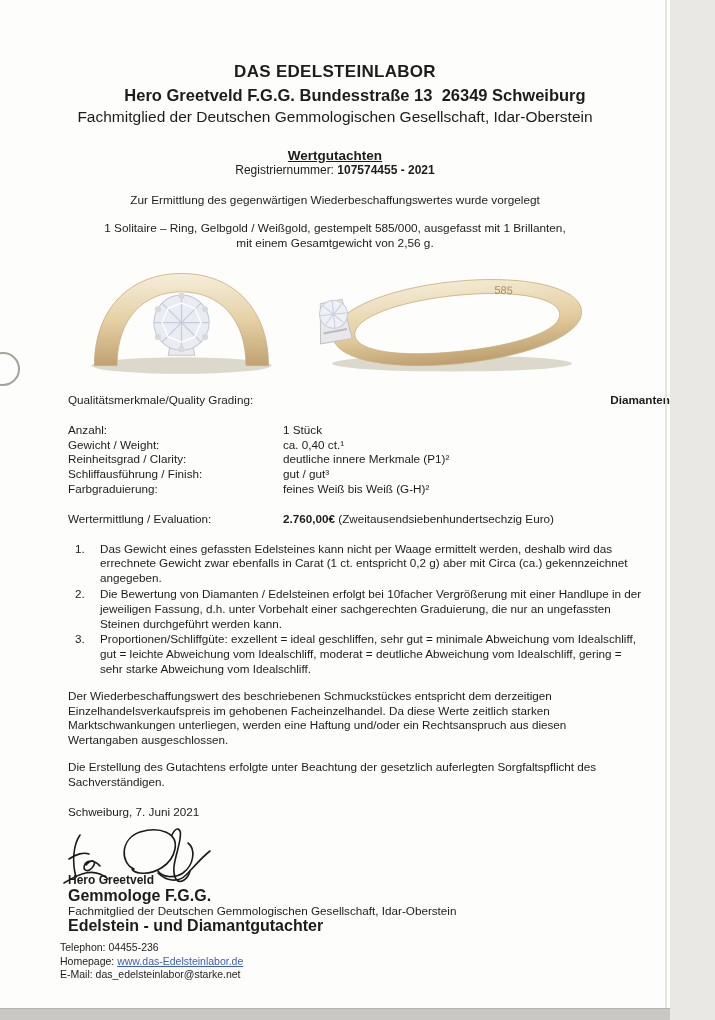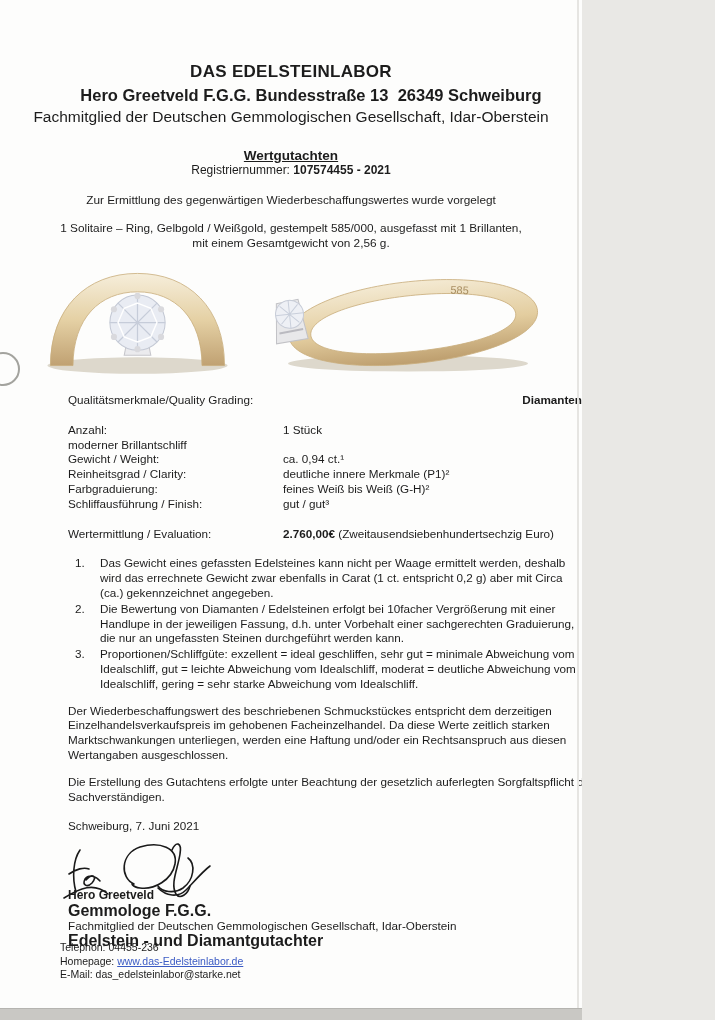--- a/index.html
+++ b/index.html
@@ -1,18 +1,18 @@
 <!DOCTYPE html>
 <html><head>
 <meta charset="utf-8">
 <style>
   html,body{margin:0;padding:0;background:#e9e8e5;}
   .paper{
     position:relative;
-    width:582px;height:1020px;
+    width:670px;height:1020px;
     background:#fdfdfc;
     overflow:hidden;
     font-family:"Liberation Sans",sans-serif;
     color:#1c1c1c;
     box-sizing:border-box;
   }
   .prewrap{white-space:pre-wrap;}
   
   .bottom-strip{position:absolute;left:0;right:0;bottom:0;height:11px;background:#c9c8c4;border-top:1px solid #b5b4b0;}
   .right-edge{position:absolute;top:0;bottom:11px;right:3px;width:2px;background:#e6e5e2;}
@@ -126,37 +126,36 @@
     <div class="grow">
       <div>Qualitätsmerkmale/Quality Grading:</div>
       <div class="bold">Diamanten</div>
     </div>
     <div class="gspace"></div>
     <div class="grow">
       <div>Anzahl:</div>
       <div>1 Stück</div>
     </div>
     <div class="grow">
-      <div>moderner Brillantschliff</div>
     </div>
     <div class="grow">
       <div>Gewicht / Weight:</div>
-      <div>ca. 0,94 ct.¹</div>
+      <div>ca. 0,40 ct.¹</div>
     </div>
     <div class="grow">
       <div>Reinheitsgrad / Clarity:</div>
       <div>deutliche innere Merkmale (P1)²</div>
     </div>
     <div class="grow">
+      <div>Schliffausführung / Finish:</div>
+      <div>gut / gut³</div>
+    </div>
+    <div class="grow">
       <div>Farbgraduierung:</div>
       <div>feines Weiß bis Weiß (G-H)²</div>
-    </div>
-    <div class="grow">
-      <div>Schliffausführung / Finish:</div>
-      <div>gut / gut³</div>
     </div>
     <div class="gspace"></div>
     <div class="grow">
       <div>Wertermittlung / Evaluation:</div>
       <div><span class="bold">2.760,00€</span><span> (Zweitausendsiebenhundertsechzig Euro)</span></div>
     </div>
   </div>
 
   <div class="notes doc-text">
     <div class="note-row">

